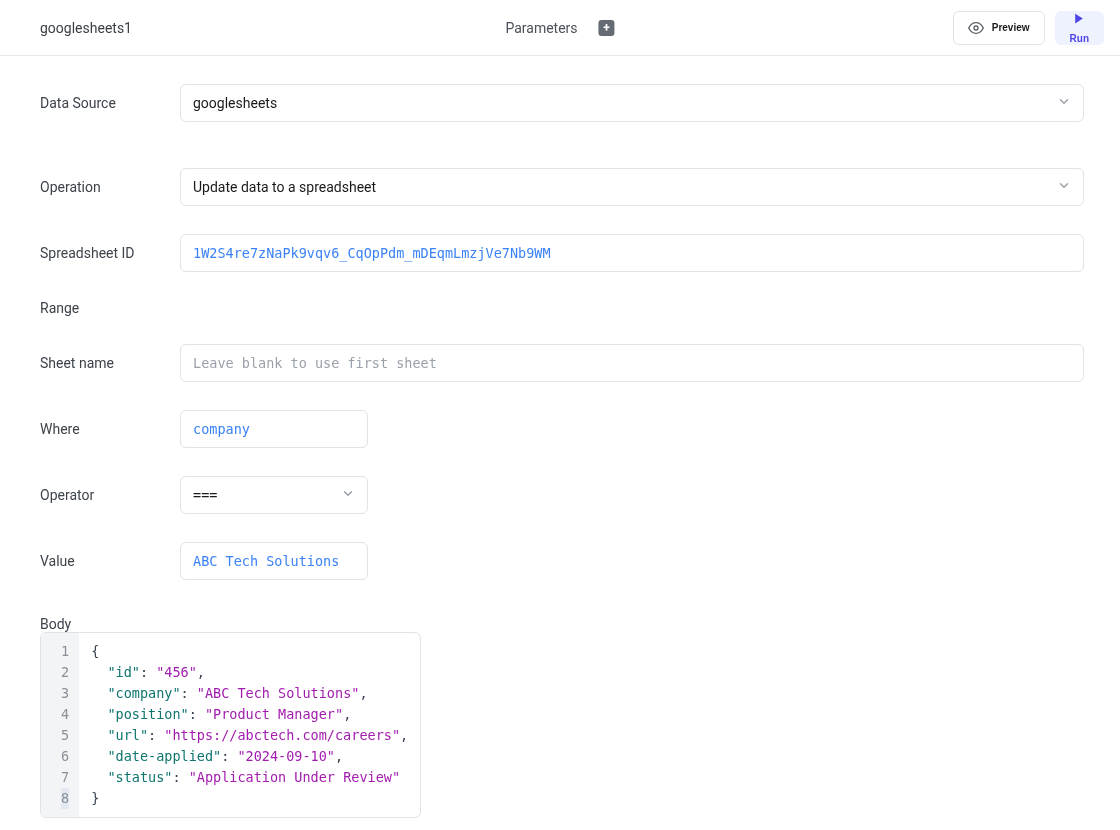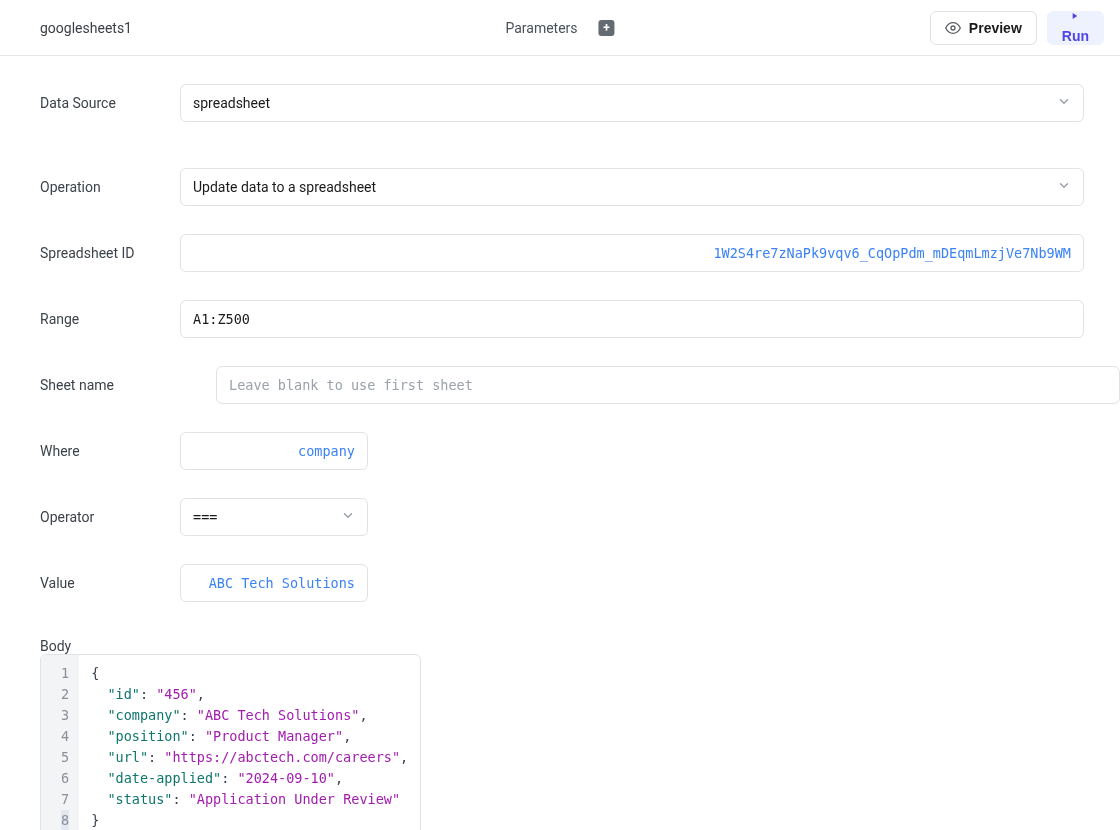--- a/index.html
+++ b/index.html
@@ -54,21 +54,21 @@
     align-items: center;
     gap: 10px;
   }
   .btn {
     display: inline-flex;
     align-items: center;
     gap: 8px;
     height: 34px;
     padding: 0 14px;
     border-radius: 6px;
-    font-size: 14px;
+    font-size: 10px;
     font-weight: 600;
     cursor: pointer;
     border: 1px solid #e0e2e6;
     background: #fff;
     color: #1a1a1a;
   }
   .btn-run {
     background: #eef2ff;
     border-color: #eef2ff;
     color: #4f46e5;
@@ -114,22 +114,22 @@
     position: absolute;
     right: 12px;
     top: 50%;
     transform: translateY(-50%);
     color: #9ba1aa;
   }
   .mono {
     font-family: ui-monospace, SFMono-Regular, Menlo, Consolas, monospace;
     font-size: 13.5px;
   }
-  .blue { color: #3b82f6; justify-content: flex-end; }
-  .placeholder { color: #9ba1aa; margin-left: 36px; }
+  .blue { color: #3b82f6; }
+  .placeholder { color: #9ba1aa; }
   .w-small { width: 188px; flex: none; }
   .row-bottom-space { margin-bottom: 46px; }
 
   .code-editor {
     border: 1px solid #e0e2e6;
     border-radius: 6px;
     display: flex;
     overflow: hidden;
     font-family: ui-monospace, SFMono-Regular, Menlo, Consolas, monospace;
     font-size: 13.5px;
@@ -182,21 +182,21 @@
     </button>
   </div>
 </div>
 
 <div class="form">
 
   <div class="row row-bottom-space">
     <div class="label">Data Source</div>
     <div class="control">
       <div class="select">
-        <span>spreadsheet</span>
+        <span>googlesheets</span>
         <span class="chevron">
           <svg width="14" height="14" viewBox="0 0 24 24" fill="none" stroke="currentColor" stroke-width="2.5" stroke-linecap="round" stroke-linejoin="round">
               <polyline points="6 9 12 15 18 9"></polyline>
             </svg>
         </span>
       </div>
     </div>
   </div>
 
   <div class="row">
@@ -217,25 +217,20 @@
     <div class="label">Spreadsheet ID</div>
     <div class="control">
       <div class="input mono blue">
         <span>1W2S4re7zNaPk9vqv6_CqOpPdm_mDEqmLmzjVe7Nb9WM</span>
       </div>
     </div>
   </div>
 
   <div class="row">
     <div class="label">Range</div>
-    <div class="control">
-      <div class="input mono">
-        <span>A1:Z500</span>
-      </div>
-    </div>
   </div>
 
   <div class="row">
     <div class="label">Sheet name</div>
     <div class="control">
       <div class="input mono placeholder">
         <span>Leave blank to use first sheet</span>
       </div>
     </div>
   </div>

